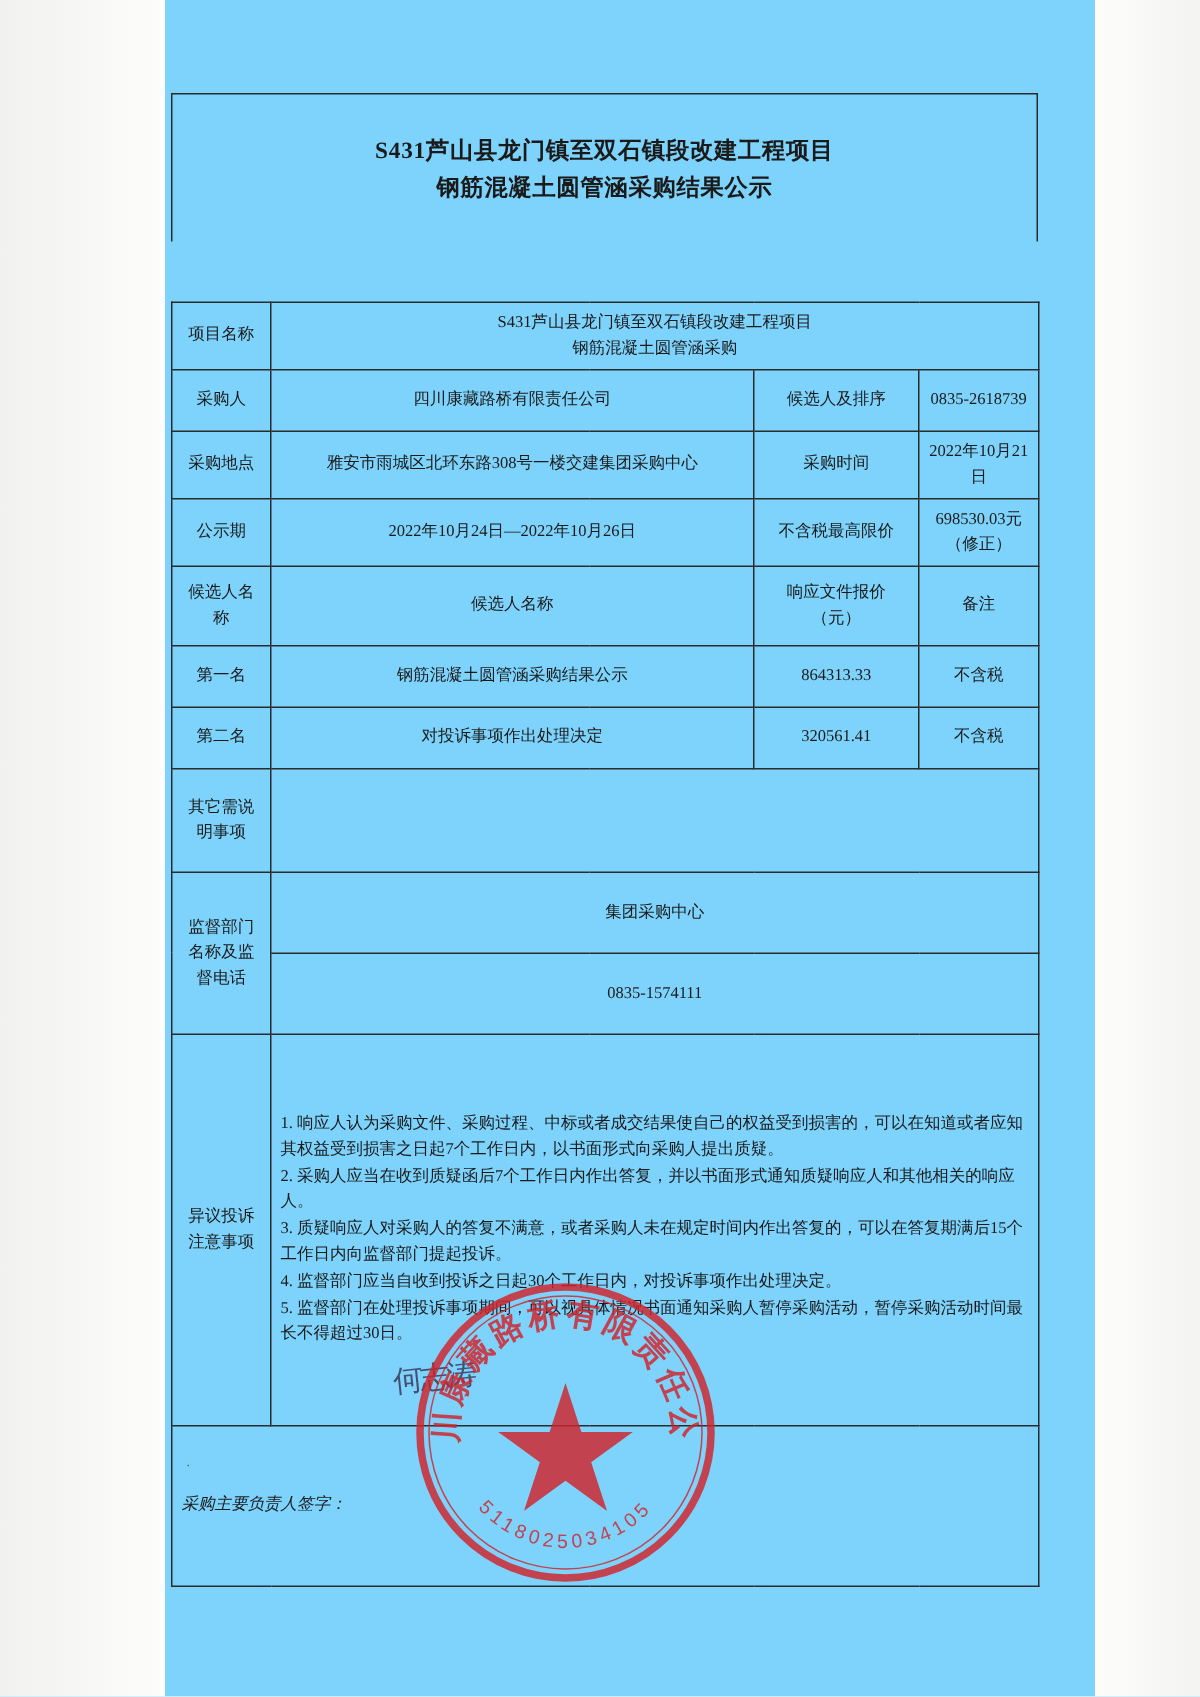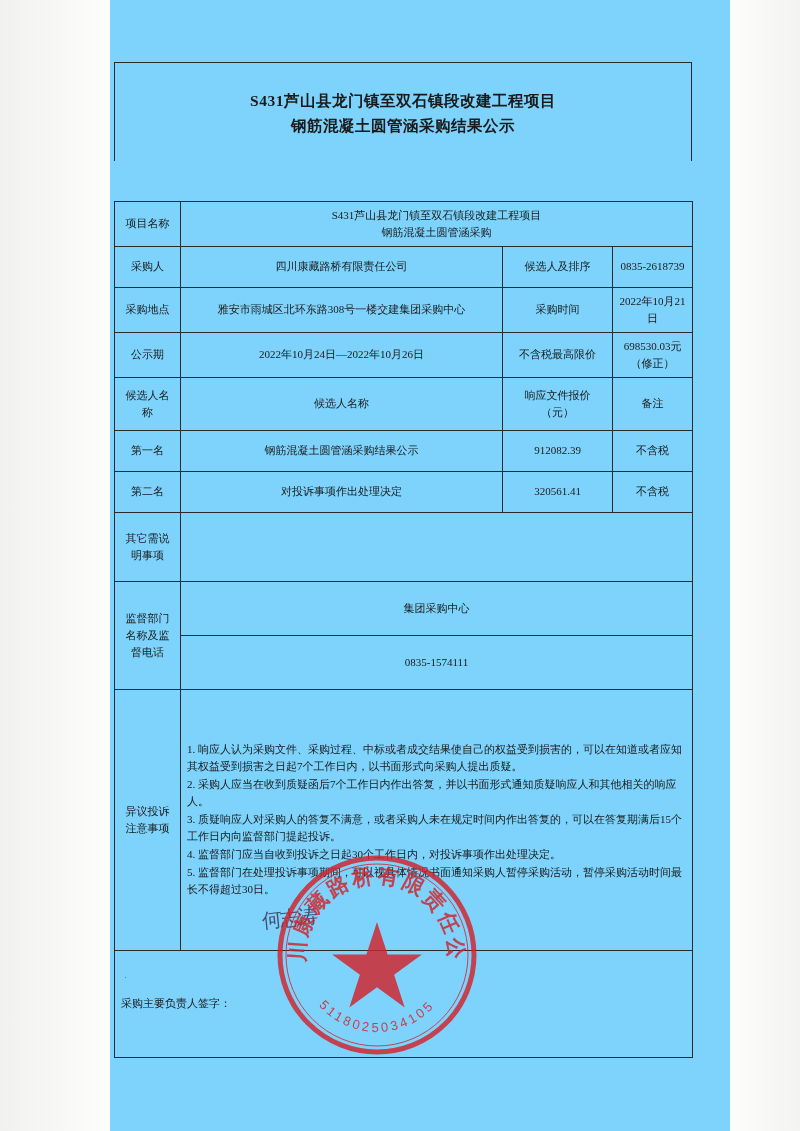--- a/index.html
+++ b/index.html
@@ -86,20 +86,21 @@
   }
   .notes-cell p {
     margin: 0 0 1px 0;
     text-indent: 0;
   }
   .sign-cell {
     height: 96px;
     vertical-align: middle;
     padding-left: 10px;
     font-size: 11px;
+    font-style: italic;
   }
   .cand-head td { height: 42px; }
   
   .seal {
     position: absolute;
     left: 272px;
     top: 850px;
     width: 210px;
     height: 210px;
     pointer-events: none;
@@ -181,21 +182,21 @@
       <tr class="cand-head">
         <td class="lbl">候选人名称</td>
         <td class="ctr" colspan="2">候选人名称</td>
         <td class="ctr">响应文件报价（元）</td>
         <td class="ctr">备注</td>
       </tr>
 
       <tr class="h-row">
         <td class="lbl">第一名</td>
         <td class="ctr" colspan="2">钢筋混凝土圆管涵采购结果公示</td>
-        <td class="ctr">912082.39</td>
+        <td class="ctr">864313.33</td>
         <td class="ctr">不含税</td>
       </tr>
 
       <tr class="h-row">
         <td class="lbl">第二名</td>
         <td class="ctr" colspan="2">对投诉事项作出处理决定</td>
         <td class="ctr">320561.41</td>
         <td class="ctr">不含税</td>
       </tr>
 

